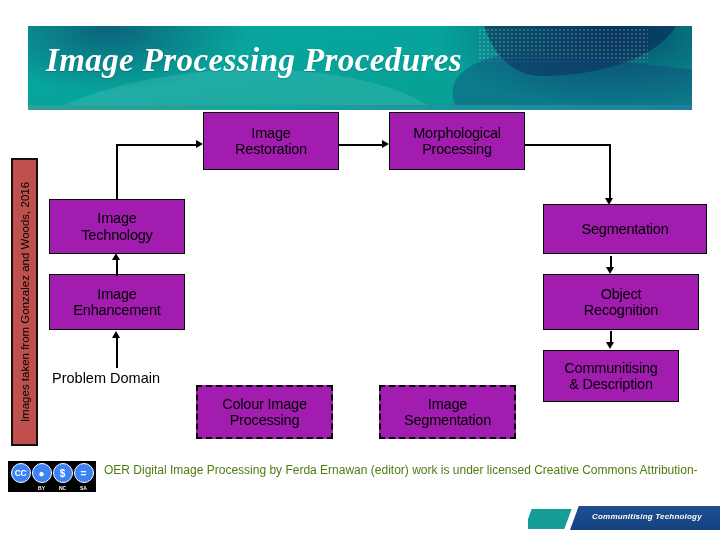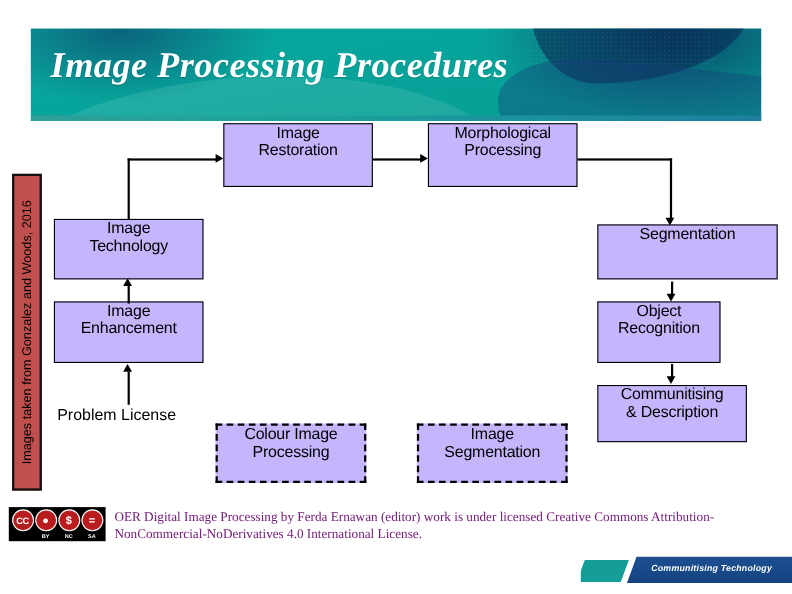--- a/index.html
+++ b/index.html
@@ -107,22 +107,23 @@
   
   .diagram {
     position: absolute;
     left: 0; top: 0;
     width: 720px; height: 540px;
   }
   .dbox {
     position: absolute;
     box-sizing: border-box;
     border: 1.6px solid #000000;
-    background: #c4b5fd;
+    background: #a21caf;
     display: flex;
+    align-items: center;
     justify-content: center;
     text-align: center;
     font-family: "Liberation Sans", sans-serif;
     font-size: 14.5px;
     color: #000000;
     line-height: 1.12;
     letter-spacing: -0.2px;
   }
   .dbox.dashed {
     border: 2.4px dashed #000000;
@@ -171,21 +172,21 @@
     display: flex;
     align-items: center;
     padding: 0 2px;
     box-sizing: border-box;
   }
   .cc-ico {
     position: relative;
     width: 20px;
     height: 20px;
     border-radius: 50%;
-    background: #b91c1c;
+    background: #3b82f6;
     border: 1.6px solid #ffffff;
     margin: 0 0.5px;
     box-sizing: border-box;
     display: flex;
     align-items: center;
     justify-content: center;
     color: #ffffff;
     font-family: "Liberation Sans", sans-serif;
     font-weight: bold;
     font-size: 10px;
@@ -211,24 +212,24 @@
     align-items: center;
     justify-content: flex-start;
     padding-top: 1px;
     box-sizing: border-box;
   }
   .license-text {
     position: absolute;
     left: 104px;
     top: 463px;
     width: 600px;
-    font-family: Liberation Serif, serif;
+    font-family: Liberation Sans, sans-serif;
     font-size: 12px;
     line-height: 1.28;
-    color: #701a75;
+    color: #4d7c0f;
   }
 
   
   .footer-bar {
     position: absolute;
     left: 528px;
     top: 506px;
     width: 192px;
     height: 24px;
     overflow: hidden;
@@ -301,27 +302,27 @@
       </div>
     </div>
 
     <div class="dbox" style="left:49px; top:274px; width:136px; height:56px;">
       <div>
         <div>Image</div>
         <div>Enhancement</div>
       </div>
     </div>
 
-    <div class="dlabel" style="left:52px; top:370px;">Problem License</div>
+    <div class="dlabel" style="left:52px; top:370px;">Problem Domain</div>
 
     <div class="dbox" style="left:543px; top:204px; width:164px; height:50px;">
       <div>Segmentation</div>
     </div>
 
-    <div class="dbox" style="left:543px; top:274px; width:112px; height:56px;">
+    <div class="dbox" style="left:543px; top:274px; width:156px; height:56px;">
       <div>
         <div>Object</div>
         <div>Recognition</div>
       </div>
     </div>
 
     <div class="dbox" style="left:543px; top:350px; width:136px; height:52px;">
       <div>
         <div>Communitising</div>
         <div>&amp; Description</div>
@@ -380,21 +381,20 @@
       <div class="cc-sub">NC</div>
     </div>
     <div class="cc-stack">
       <div class="cc-ico">=</div>
       <div class="cc-sub">SA</div>
     </div>
   </div>
 
   <div class="license-text">
     <div>OER Digital Image Processing by Ferda Ernawan (editor) work is under licensed Creative Commons Attribution-</div>
-    <div>NonCommercial-NoDerivatives 4.0 International License.</div>
   </div>
 
   <div class="footer-bar">
     <div class="teal-chip"></div>
     <div class="blue-chip"></div>
     <div class="ftext">Communitising Technology</div>
   </div>
 
 </div>
 

